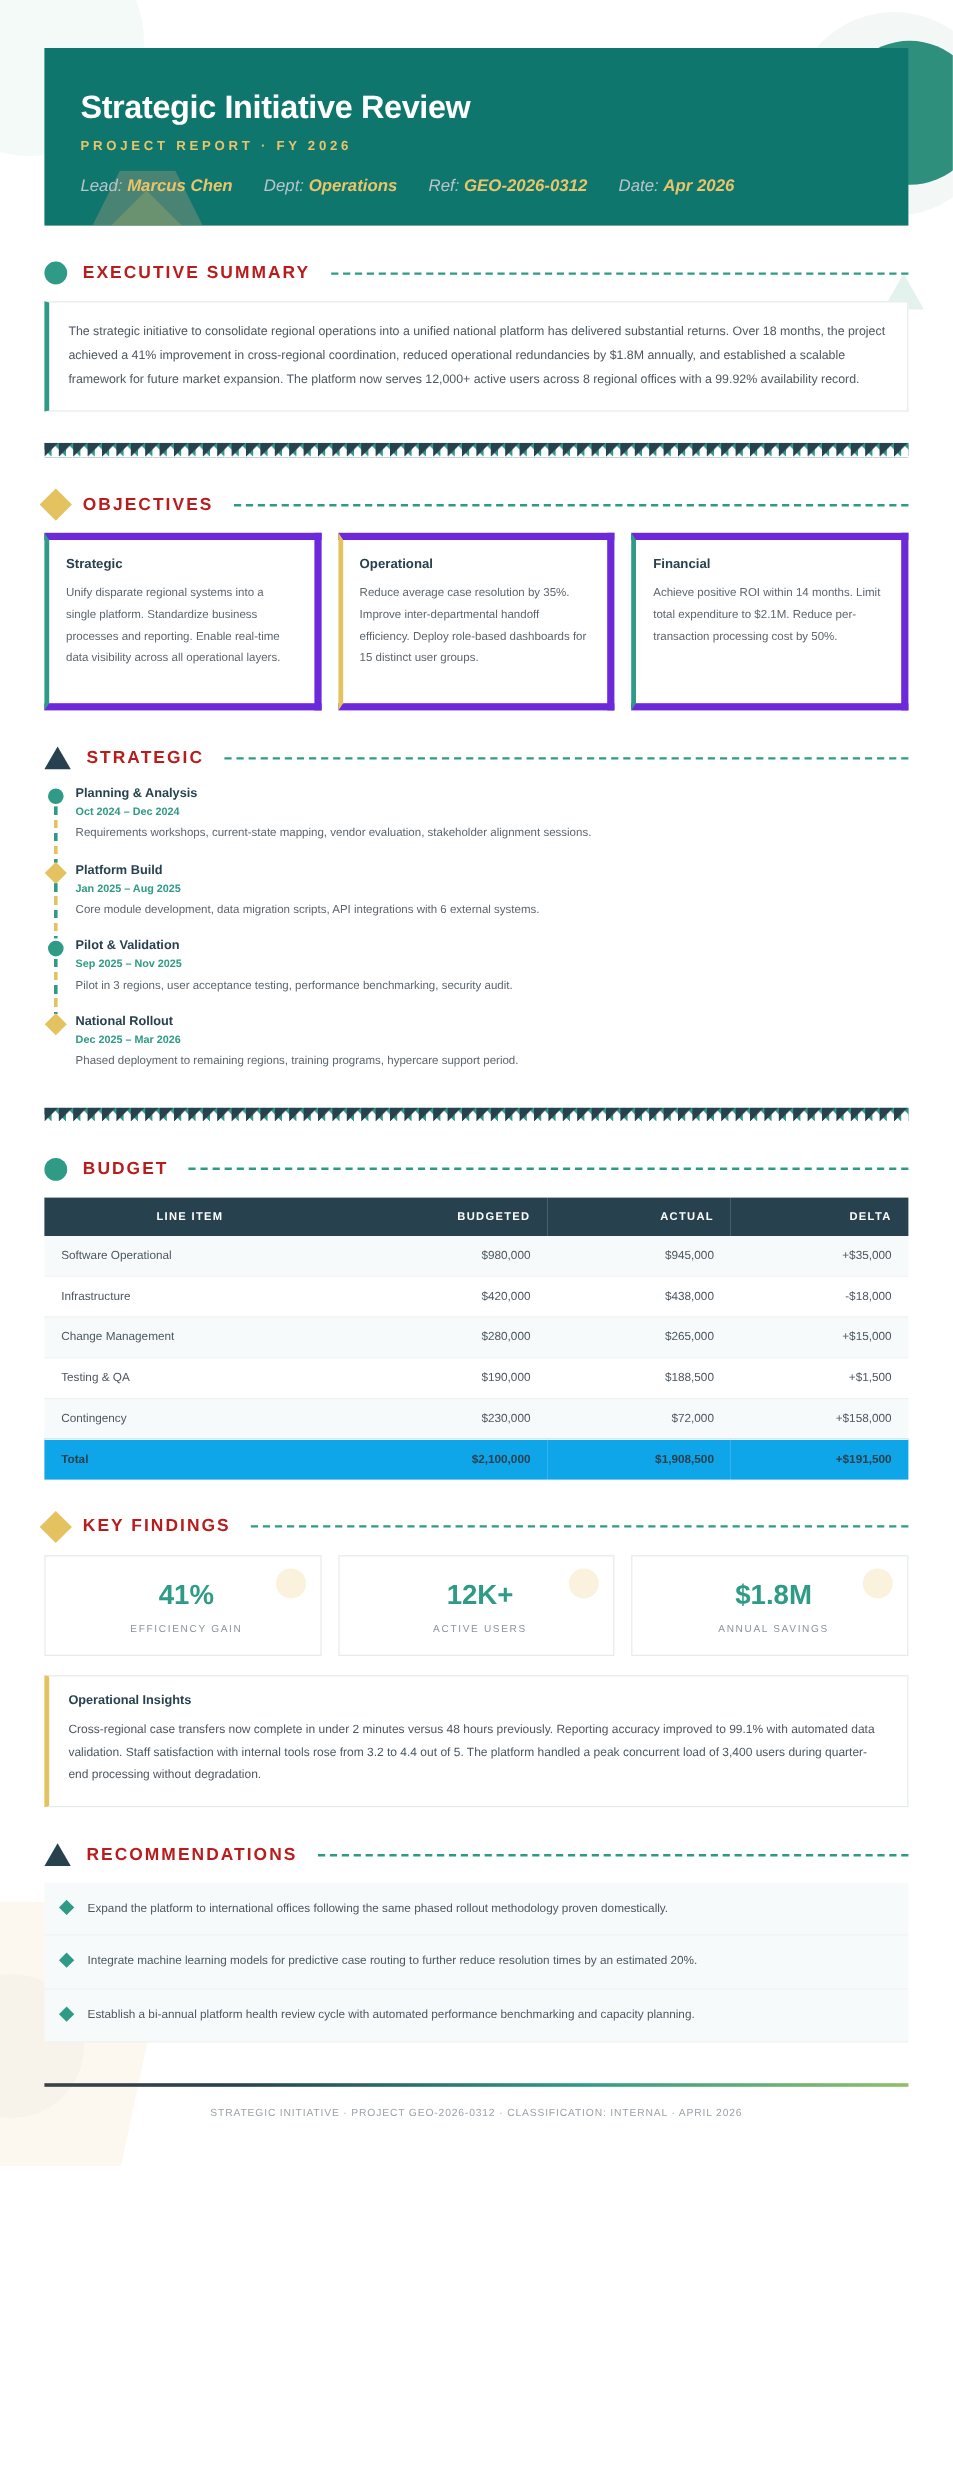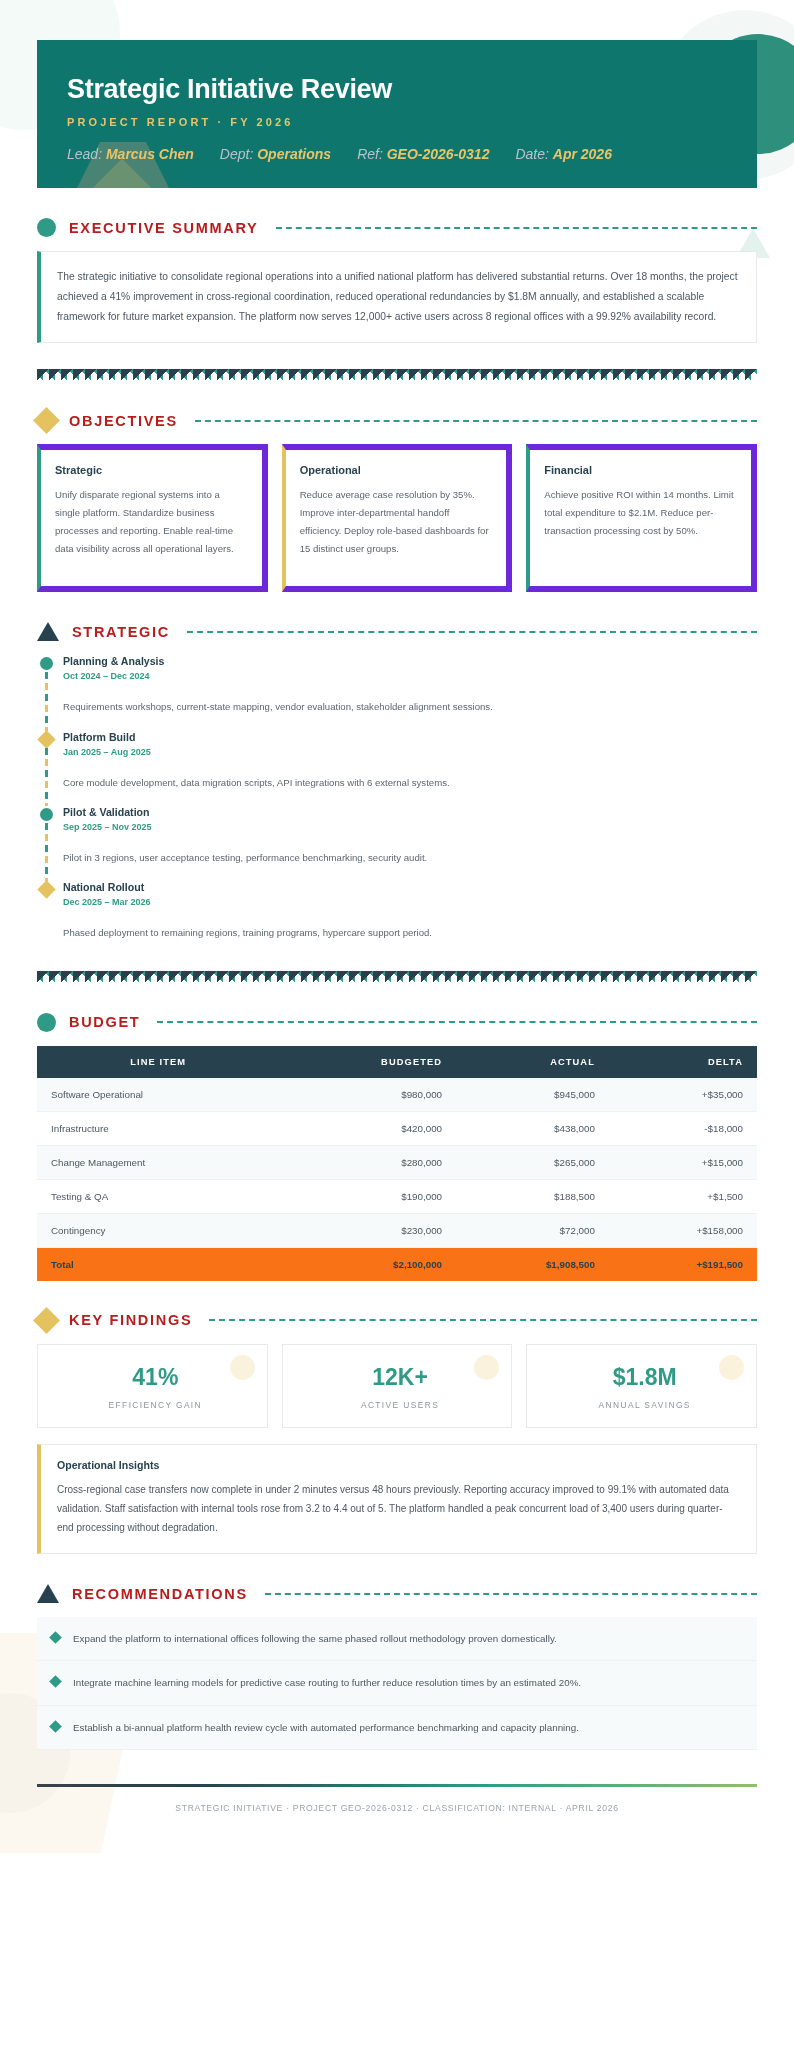--- a/index.html
+++ b/index.html
@@ -145,39 +145,39 @@
   .tl-line {
     position: absolute; left: -18px; top: 17px; bottom: 0; width: 3px;
     background: repeating-linear-gradient(
       to bottom, #2f9b87 0 7px, transparent 7px 11px, #e3c25f 11px 18px, transparent 18px 22px);
   }
   .tl-item:last-child .tl-line { display: none; }
   .tl-title { color: #27424e; font-size: 10.6px; font-weight: bold; }
   .tl-dates {
     color: #2f9b87; font-size: 9px; font-weight: bold; margin-top: 4px;
   }
-  .tl-desc { color: #5c666f; font-size: 9.6px; margin-top: 18px; line-height: 1.6; }
+  .tl-desc { color: #5c666f; font-size: 9.6px; margin-top: 6px; line-height: 1.6; }
 
   
   table.budget {
     width: 100%; border-collapse: collapse; margin-top: 2px;
   }
   table.budget thead th {
     background: #27424e; color: #fff; font-size: 9.3px; font-weight: bold;
     letter-spacing: 1.1px; padding: 11px 14px; text-align: right;
   }
   table.budget thead th:first-child { text-align: center; }
   table.budget tbody td {
     font-size: 9.8px; color: #4c5761; padding: 11px 14px;
     text-align: right; border-bottom: 1px solid #eef1f2;
   }
   table.budget tbody td:first-child { text-align: left; }
   table.budget tbody tr:nth-child(odd) { background: #f7fafa; }
   table.budget tbody tr:nth-child(even) { background: #ffffff; }
-  table.budget tbody tr.total-row { background: #f97316; }
+  table.budget tbody tr.total-row { background: #0ea5e9; }
   table.budget tbody tr.total-row td {
     font-weight: bold; color: #27424e; border-bottom: none;
   }
 
   
   .stat-grid { display: flex; gap: 14px; }
   .stat-card {
     flex: 1 1 0; border: 1px solid #e7eaec; background: #fff;
     padding: 19px 4px 17px 10px; text-align: center; position: relative;
     overflow: hidden;

